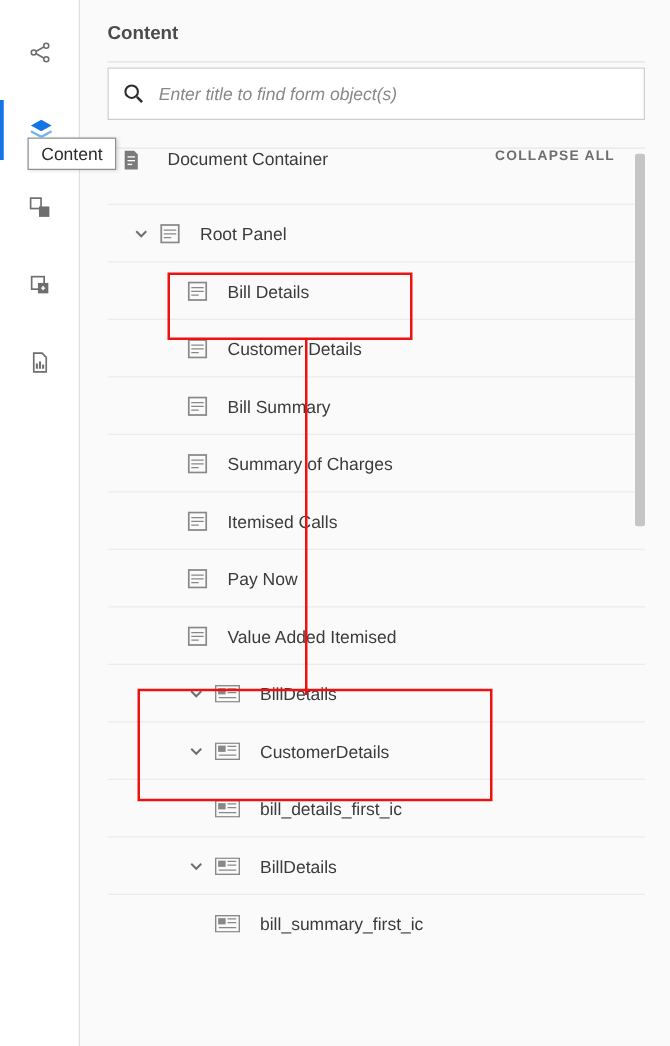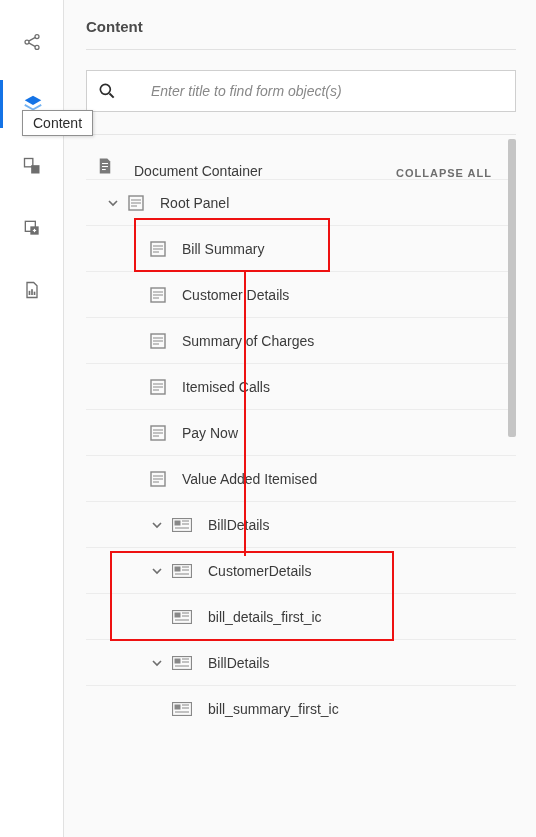--- a/index.html
+++ b/index.html
@@ -61,28 +61,27 @@
     background: #fafafa;
   }
   .panel-title {
     font-size: 15px;
     font-weight: 700;
     color: #4b4b4b;
     padding-bottom: 14px;
     border-bottom: 1px solid #e1e1e1;
   }
   .search {
-    margin-top: 20px;
+    margin-top: 4px;
     border: 1px solid #cfcfcf;
     background: #fff;
     height: 42px;
     display: flex;
     align-items: center;
     padding: 0 10px;
-    gap: 24px;
   }
   .search svg { flex-shrink: 0; }
   .search input {
     border: none;
     outline: none;
     flex: 1;
     font-size: 14px;
     font-style: italic;
     color: #555;
     margin-left: 10px;
@@ -101,21 +100,21 @@
     position: absolute;
     right: 0;
     top: 4px;
     width: 8px;
     height: 298px;
     background: #c5c5c5;
     border-radius: 2px;
   }
   .doc-row {
     display: flex;
-    align-items: flex-end;
+    align-items: flex-start;
     height: 44px;
     position: relative;
   }
   .doc-row .doc-icon { margin-left: 10px; }
   .doc-label { font-size: 14px; color: #3b3b3b; margin-left: 20px; }
   .collapse-all {
     position: absolute;
     right: 24px;
     font-size: 11px;
     letter-spacing: 1px;
@@ -243,45 +242,57 @@
             <svg width="16" height="16" viewBox="0 0 16 16">
               <rect x="1" y="1" width="14" height="14" fill="none" stroke="#888" stroke-width="1.4"></rect>
               <line x1="3" y1="5" x2="13" y2="5" stroke="#888"></line>
               <line x1="3" y1="8" x2="13" y2="8" stroke="#888"></line>
               <line x1="3" y1="11" x2="9" y2="11" stroke="#888"></line>
             </svg>
           </span>
         <span class="label">Root Panel</span>
       </div>
 
+      <div class="row">
+        <span class="indent" style="width:64px;"></span>
+        <span class="node-icon">
+            <svg width="16" height="16" viewBox="0 0 16 16">
+              <rect x="1" y="1" width="14" height="14" fill="none" stroke="#888" stroke-width="1.4"></rect>
+              <line x1="3" y1="5" x2="13" y2="5" stroke="#888"></line>
+              <line x1="3" y1="8" x2="13" y2="8" stroke="#888"></line>
+              <line x1="3" y1="11" x2="9" y2="11" stroke="#888"></line>
+            </svg>
+          </span>
+        <span class="label">Bill Details</span>
+      </div>
+
+      <div class="row">
+        <span class="indent" style="width:64px;"></span>
+        <span class="node-icon">
+            <svg width="16" height="16" viewBox="0 0 16 16">
+              <rect x="1" y="1" width="14" height="14" fill="none" stroke="#888" stroke-width="1.4"></rect>
+              <line x1="3" y1="5" x2="13" y2="5" stroke="#888"></line>
+              <line x1="3" y1="8" x2="13" y2="8" stroke="#888"></line>
+              <line x1="3" y1="11" x2="9" y2="11" stroke="#888"></line>
+            </svg>
+          </span>
+        <span class="label">Customer Details</span>
+      </div>
 
       <div class="row">
         <span class="indent" style="width:64px;"></span>
         <span class="node-icon">
             <svg width="16" height="16" viewBox="0 0 16 16">
               <rect x="1" y="1" width="14" height="14" fill="none" stroke="#888" stroke-width="1.4"></rect>
               <line x1="3" y1="5" x2="13" y2="5" stroke="#888"></line>
               <line x1="3" y1="8" x2="13" y2="8" stroke="#888"></line>
               <line x1="3" y1="11" x2="9" y2="11" stroke="#888"></line>
             </svg>
           </span>
         <span class="label">Bill Summary</span>
-      </div>
-
-      <div class="row">
-        <span class="indent" style="width:64px;"></span>
-        <span class="node-icon">
-            <svg width="16" height="16" viewBox="0 0 16 16">
-              <rect x="1" y="1" width="14" height="14" fill="none" stroke="#888" stroke-width="1.4"></rect>
-              <line x1="3" y1="5" x2="13" y2="5" stroke="#888"></line>
-              <line x1="3" y1="8" x2="13" y2="8" stroke="#888"></line>
-              <line x1="3" y1="11" x2="9" y2="11" stroke="#888"></line>
-            </svg>
-          </span>
-        <span class="label">Customer Details</span>
       </div>
 
       <div class="row">
         <span class="indent" style="width:64px;"></span>
         <span class="node-icon">
             <svg width="16" height="16" viewBox="0 0 16 16">
               <rect x="1" y="1" width="14" height="14" fill="none" stroke="#888" stroke-width="1.4"></rect>
               <line x1="3" y1="5" x2="13" y2="5" stroke="#888"></line>
               <line x1="3" y1="8" x2="13" y2="8" stroke="#888"></line>
               <line x1="3" y1="11" x2="9" y2="11" stroke="#888"></line>

